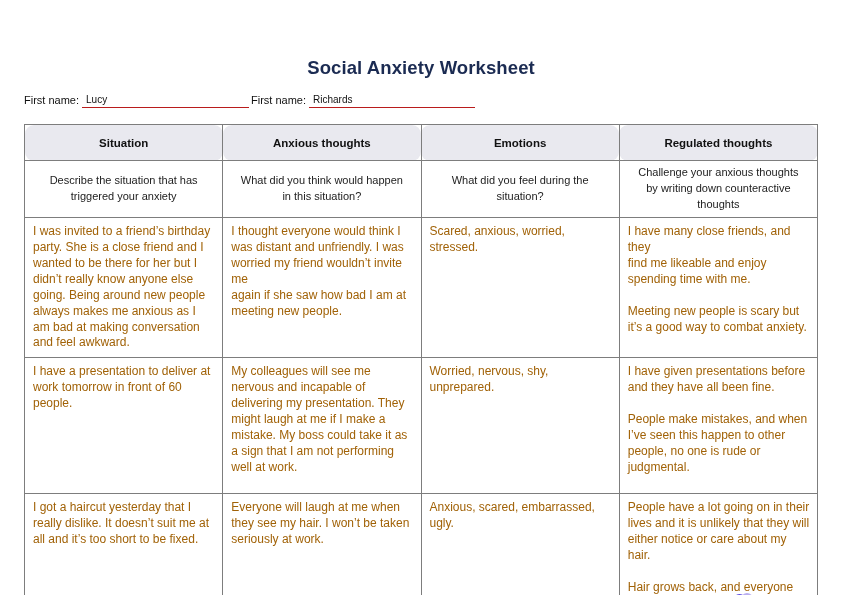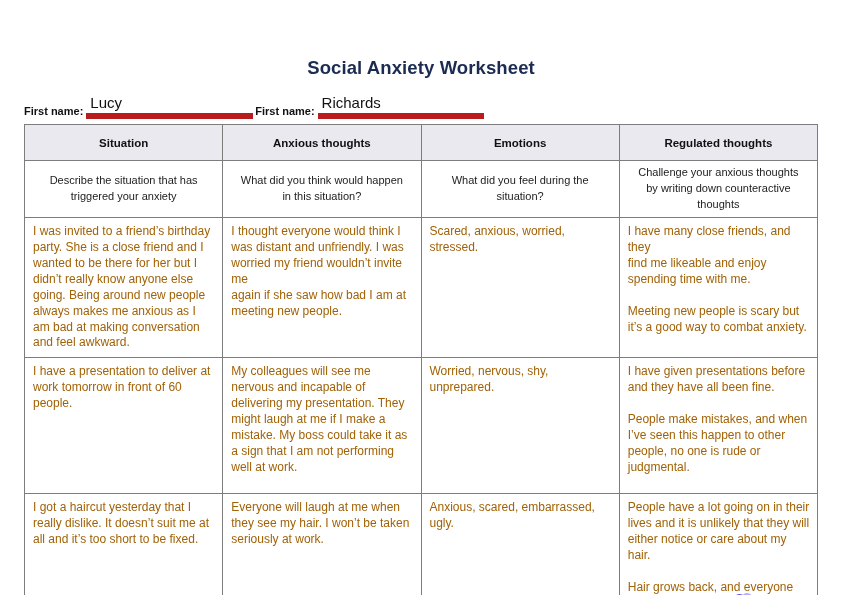--- a/index.html
+++ b/index.html
@@ -30,26 +30,26 @@
   
   .name-row {
     position: absolute;
     top: 59px;
     left: 24px;
     width: 794px;
     display: flex;
     align-items: flex-end;
     font-size: 11px;
   }
-  .field-label { font-weight: bold; color: #111; padding-bottom: 2px; white-space: nowrap; }
+  .field-label { font-weight: normal; color: #111; padding-bottom: 2px; white-space: nowrap; }
   .field-value {
-    border-bottom: 6px solid #b91c1c;
+    border-bottom: 1px solid #b91c1c;
     padding: 0 0 2px 4px;
     margin-left: 3px;
-    font-size: 15px;
+    font-size: 10px;
     color: #111;
   }
   .field-first { width: 163px; }
   .field-last  { width: 162px; }
   .field-gap   { width: 2px; }
 
   
   .worksheet-table {
     position: absolute;
     left: 24px;
@@ -65,20 +65,21 @@
   .worksheet-table { border: 1.5px solid #2a2a2a; }
   .worksheet-table th {
     background: #e9e9ef;
     font-size: 11.5px;
     font-weight: bold;
     color: #111;
     height: 31px;
     text-align: center;
     vertical-align: middle;
     padding: 2px 6px;
+    border-radius: 9px;
   }
   .desc-row td {
     height: 44px;
     text-align: center;
     vertical-align: middle;
     font-size: 11px;
     color: #222;
     padding: 4px 12px;
     line-height: 1.45;
   }

